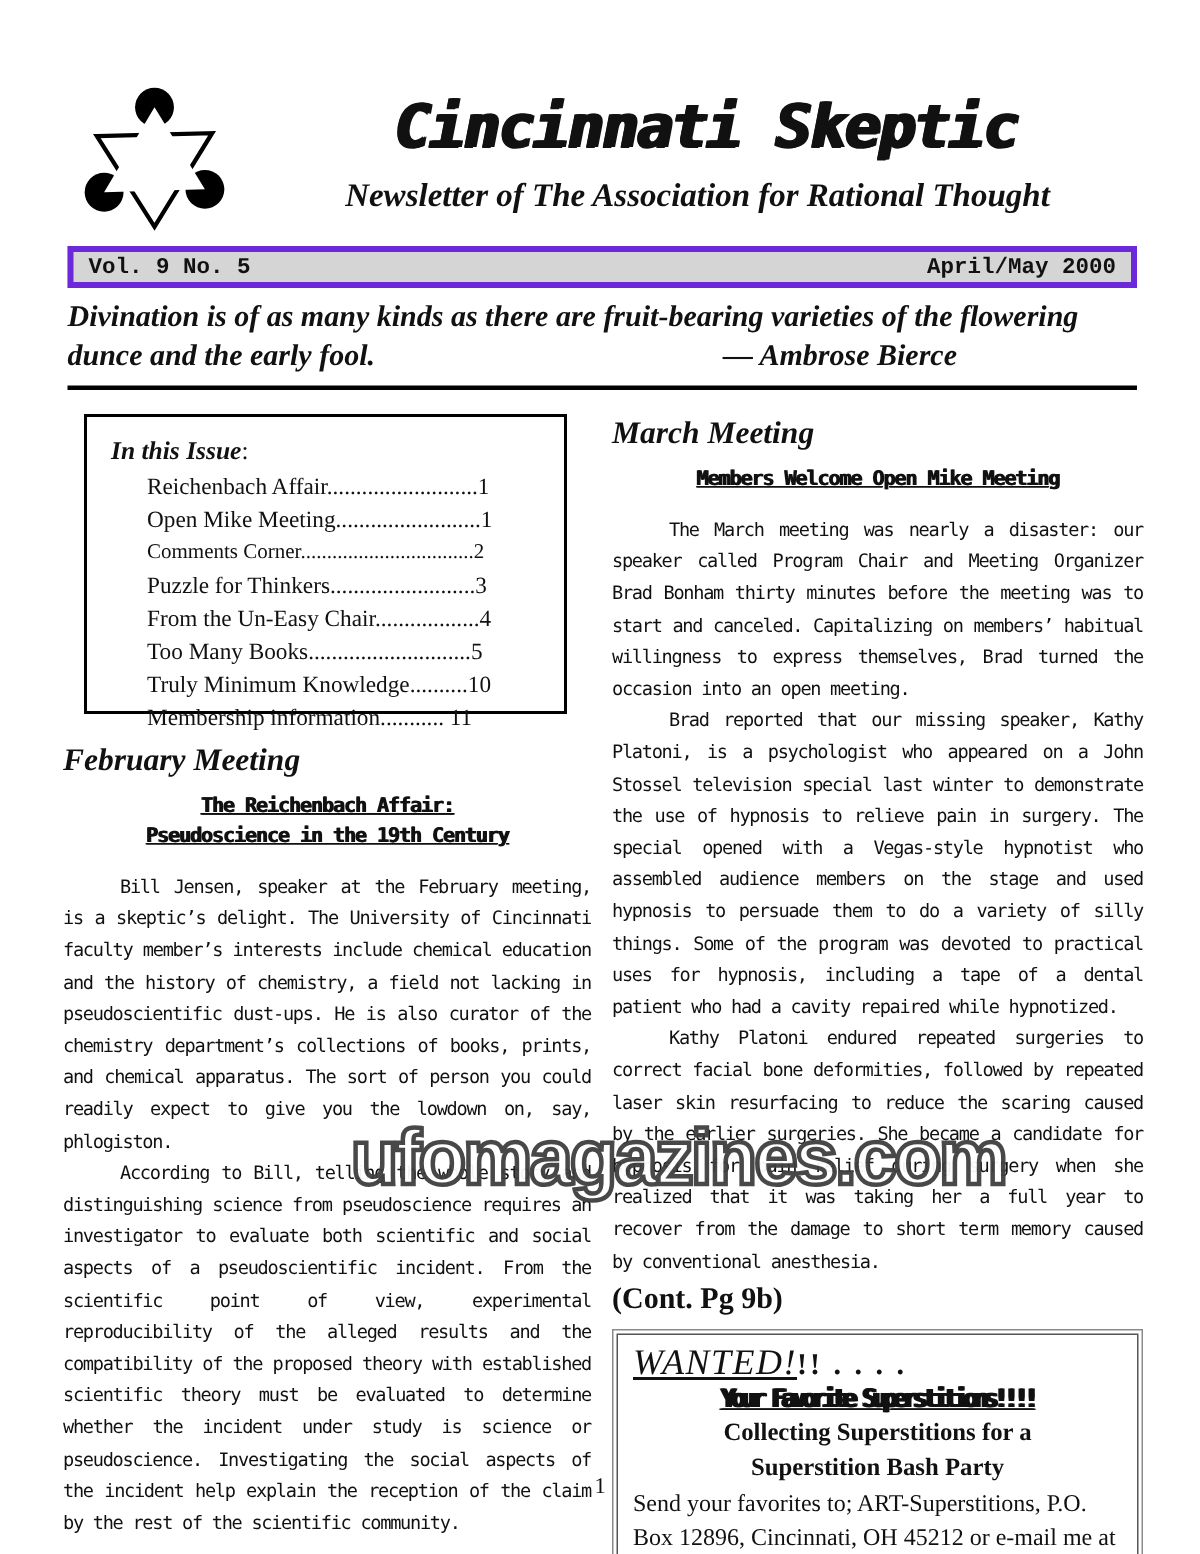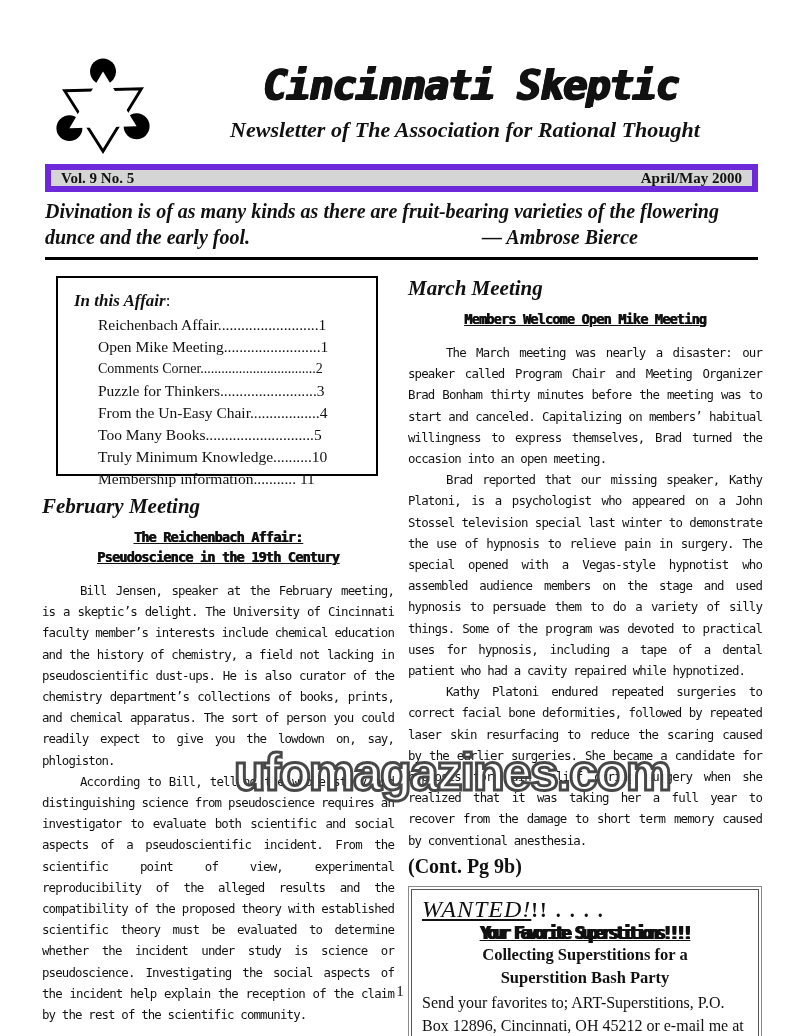--- a/index.html
+++ b/index.html
@@ -17,23 +17,23 @@
     font-size:40px; letter-spacing:-1px; white-space:nowrap;
     text-shadow:1.4px 0 0 currentColor, 2.4px 0 0 currentColor, 0 0.6px 0 currentColor;
   }
   .masthead-subtitle {
     position:absolute; left:150px; top:117px; width:630px; text-align:center;
     font-family:"Liberation Serif", serif; font-style:italic; font-weight:bold;
     font-size:22px; white-space:nowrap;
   }
   .vol-bar {
     position:absolute; left:45px; top:164px; width:713px; height:28px;
-    background:#d5d5d5; border:6px solid #6d28d9;
+    background:#d5d5d5; border:4px solid #6d28d9;
     display:flex; justify-content:space-between; align-items:center;
-    padding:0 10px; font-weight:bold; font-size:15px;
+    padding:0 10px; font-weight:bold; font-size:15px;font-family:Liberation Mono, monospace;
   }
   .quote { position:absolute; left:45px; top:198px; width:713px;
     font-style:italic; font-weight:bold; font-size:20px; line-height:26px; }
   .quote-line2 { display:flex; }
   .quote-attrib { margin-left:auto; margin-right:120px; white-space:nowrap; }
   .header-rule { position:absolute; left:45px; top:257px; width:713px; height:3px; background:#000; }
 
   
   .col-left  { position:absolute; left:42px;  top:264px; width:352px; }
   .col-right { position:absolute; left:408px; top:264px; width:354px; }
@@ -120,21 +120,21 @@
       <span class="quote-attrib">— Ambrose Bierce</span>
     </div>
   </div>
 
   <div class="header-rule"></div>
 
   <div class="col-left">
 
     <div class="toc-box">
       <div class="toc-title">
-        <b>In this Affair</b><span>:</span>
+        <b>In this Issue</b><span>:</span>
       </div>
       <div class="toc-entries">
         <div class="toc-entry"><span>Reichenbach Affair</span><span>..........................</span><span>1</span></div>
         <div class="toc-entry"><span>Open Mike Meeting</span><span>.........................</span><span>1</span></div>
         <div class="toc-entry"><span>Comments Corner</span><span>.................................</span><span>2</span></div>
         <div class="toc-entry"><span>Puzzle for Thinkers</span><span>.........................</span><span>3</span></div>
         <div class="toc-entry"><span>From the Un-Easy Chair</span><span>..................</span><span>4</span></div>
         <div class="toc-entry"><span>Too Many Books</span><span>............................</span><span>5</span></div>
         <div class="toc-entry"><span>Truly Minimum Knowledge</span><span>..........</span><span>10</span></div>
         <div class="toc-entry"><span>Membership information</span><span>...........</span><span> 11</span></div>

